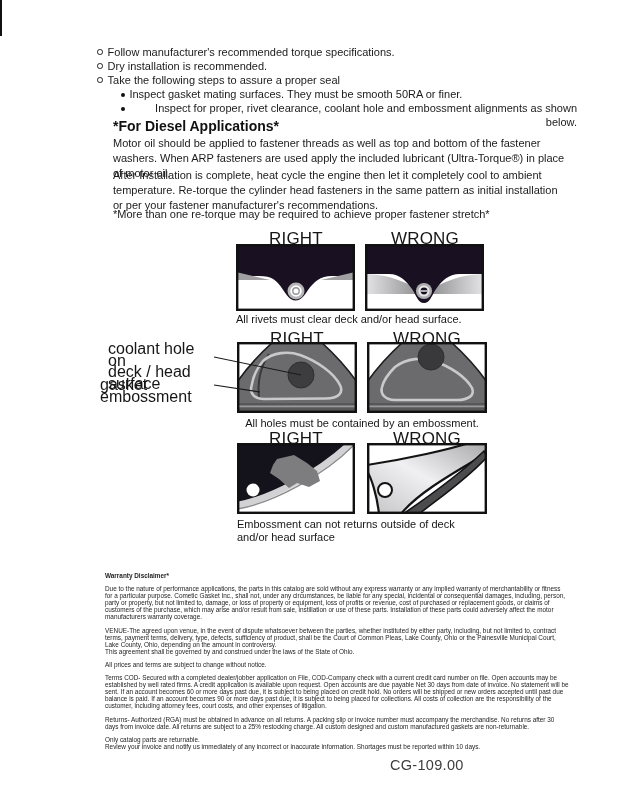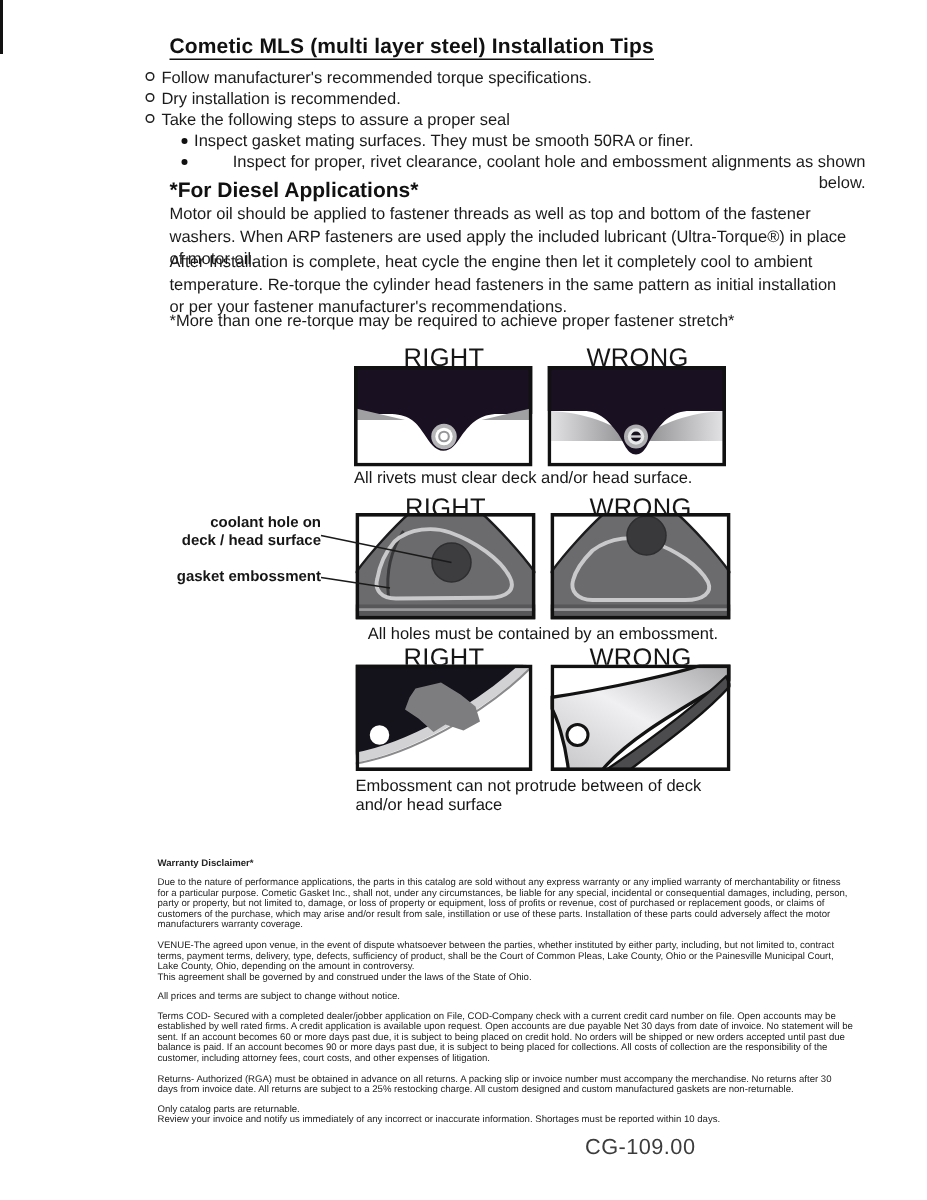--- a/index.html
+++ b/index.html
@@ -28,40 +28,39 @@
   .p2 { top:168px; }
   .note { top:207px; }
 
   .dg-header { position:absolute; width:120px; text-align:center; font-size:17px; color:#161616; letter-spacing:.2px; }
   .dg-box { position:absolute; display:block; }
   .dg-caption { position:absolute; font-size:11px; color:#161616; line-height:13px; }
   .cap1 { left:236px; top:313px; width:290px; }
   .cap2 { left:237px; top:417px; width:250px; text-align:center; }
   .cap3 { left:237px; top:518px; width:250px; }
 
-  .leader-labels { position:absolute; font-size:10px; line-height:11.5px; color:#161616; text-align:right;font-weight:bold; }
+  .leader-labels { position:absolute; font-size:16px; line-height:11.5px; color:#161616; text-align:left; }
   .lab1 { left:108px; top:343px; width:106px; }
   .lab2 { left:100px; top:379px; width:114px; }
   .leader-overlay { position:absolute; left:110px; top:335px; width:300px; height:70px; pointer-events:none; }
 
   .disclaimer { position:absolute; left:105px; top:572px; width:464px; font-size:6.4px; line-height:7.1px; color:#242424; }
   .disclaimer .dheading { font-weight:bold; margin-bottom:6px; }
   .disclaimer p { margin:6px 0 0 0; }
   .disclaimer p.cont { margin-top:0; }
 
   .doc-code { position:absolute; left:390px; top:757px; font-size:14.5px; color:#3c3c3c; letter-spacing:.3px; }
 </style>
 </head>
 <body>
 
 <div class="page">
 
   <div class="scan-artifact"></div>
 
-  <div class="title">Cometic MLS (multi layer steel) Installation Tips</div>
 
   <div class="bullets">
     <div class="b-row">
       <span class="o-mark"></span>
       <span>Follow manufacturer's recommended torque specifications.</span>
     </div>
     <div class="b-row">
       <span class="o-mark"></span>
       <span>Dry installation is recommended.</span>
     </div>
@@ -187,21 +186,21 @@
           <stop offset="1" stop-color="#a8a8aa"></stop>
       </linearGradient>
     </defs>
     <rect width="120" height="71" fill="#ffffff"></rect>
     <path d="M0,22 C40,16 84,6 102,0 L120,0 L120,10 C94,26 52,48 34,71 L12,71 C10,52 4,34 0,28 Z" fill="url(#band3)" stroke="#131313" stroke-width="2.2"></path>
     <path d="M36,71 C58,56 92,32 117,8 L120,14 C98,38 68,58 52,71 Z" fill="#4c4c4e" stroke="#131313" stroke-width="1.6"></path>
     <circle cx="18" cy="47" r="7" fill="#ffffff" stroke="#131313" stroke-width="2"></circle>
     <rect x="1.2" y="1.2" width="117.6" height="68.6" fill="none" stroke="#111" stroke-width="2.4"></rect>
   </svg>
 
-  <div class="dg-caption cap3">Embossment can not protrude between of deck and/or head surface</div>
+  <div class="dg-caption cap3">Embossment can not returns outside of deck and/or head surface</div>
 
   <div class="disclaimer">
     <div class="dheading">Warranty Disclaimer*</div>
     <p>Due to the nature of performance applications, the parts in this catalog are sold without any express warranty or any implied warranty of merchantability or fitness for a particular purpose.  Cometic Gasket Inc., shall not, under any circumstances, be liable for any special, incidental or consequential damages, including, person, party or property, but not limited to, damage, or loss of property or equipment, loss of profits or revenue, cost of purchased or replacement goods, or claims of customers of the purchase, which may arise and/or result from sale, instillation or use of these parts.  Installation of these parts could adversely affect the motor manufacturers warranty coverage.</p>
     <p>VENUE-The agreed upon venue, in the event of dispute whatsoever between the parties, whether instituted by either party, including, but not limited to, contract terms, payment terms, delivery, type, defects, sufficiency of product, shall be the Court of Common Pleas, Lake County, Ohio or the Painesville Municipal Court, Lake County, Ohio, depending on the amount in controversy.</p>
     <p class="cont">This agreement shall be governed by and construed under the laws of the State of Ohio.</p>
     <p>All prices and terms are subject to change without notice.</p>
     <p>Terms COD- Secured with a completed dealer/jobber application on File, COD-Company check with a current credit card number on file.  Open accounts may be established by well rated firms.  A credit application is available upon request.  Open accounts are due payable Net 30 days from date of invoice.  No statement will be sent.  If an account becomes 60 or more days past due, it is subject to being placed on credit hold.  No orders will be shipped or new orders accepted until past due balance is paid.  If an account becomes 90 or more days past due, it is subject to being placed for collections.  All costs of collection are the responsibility of the customer, including attorney fees, court costs, and other expenses of litigation.</p>
     <p>Returns- Authorized (RGA) must be obtained in advance on all returns.  A packing slip or invoice number must accompany the merchandise.  No returns after 30 days from invoice date.  All returns are subject to a 25% restocking charge.  All custom designed and custom manufactured gaskets are non-returnable.</p>
     <p>Only catalog parts are returnable.</p>

